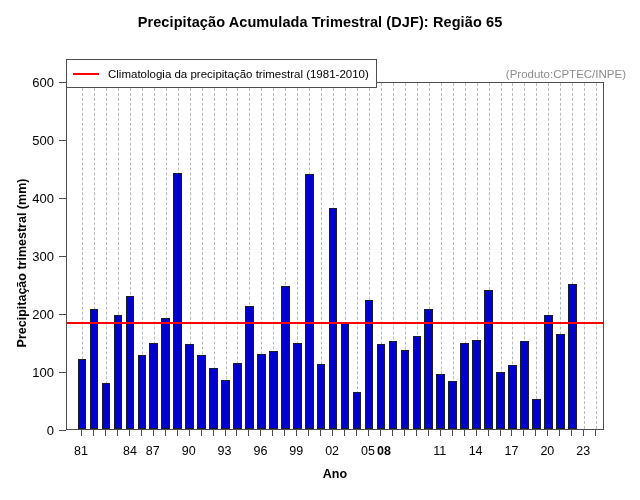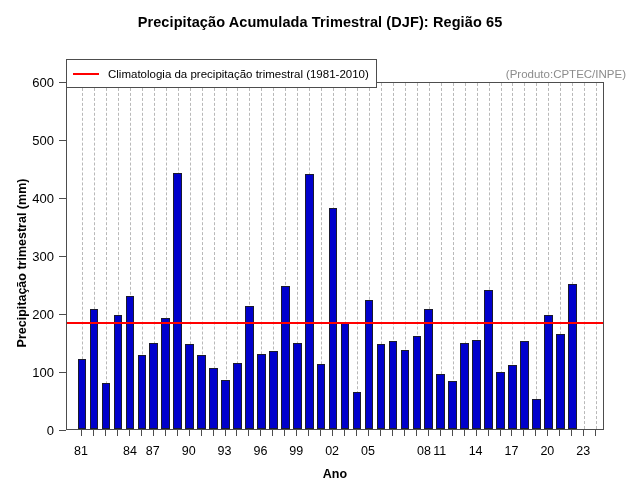--- a/index.html
+++ b/index.html
@@ -262,21 +262,21 @@
       <div class="xtick minor" style="left: 254.18px;"></div>
       <div class="xtick minor" style="left: 266.13px;"></div>
       <div class="xtick-label" style="left: 266.13px;">02</div>
       <div class="xtick minor" style="left: 278.09px;"></div>
       <div class="xtick minor" style="left: 290.04px;"></div>
       <div class="xtick minor" style="left: 302px;"></div>
       <div class="xtick-label" style="left: 302px;">05</div>
       <div class="xtick minor" style="left: 313.95px;"></div>
       <div class="xtick minor" style="left: 325.91px;"></div>
       <div class="xtick minor" style="left: 337.86px;"></div>
-      <div class="xtick-label" style="left: 358px;">08</div>
+      <div class="xtick-label" style="left: 318px; font-weight: bold;">08</div>
       <div class="xtick minor" style="left: 349.82px;"></div>
       <div class="xtick minor" style="left: 361.78px;"></div>
       <div class="xtick minor" style="left: 373.73px;"></div>
       <div class="xtick-label" style="left: 373.73px;">11</div>
       <div class="xtick minor" style="left: 385.69px;"></div>
       <div class="xtick minor" style="left: 397.64px;"></div>
       <div class="xtick minor" style="left: 409.6px;"></div>
       <div class="xtick-label" style="left: 409.6px;">14</div>
       <div class="xtick minor" style="left: 421.55px;"></div>
       <div class="xtick minor" style="left: 433.51px;"></div>

